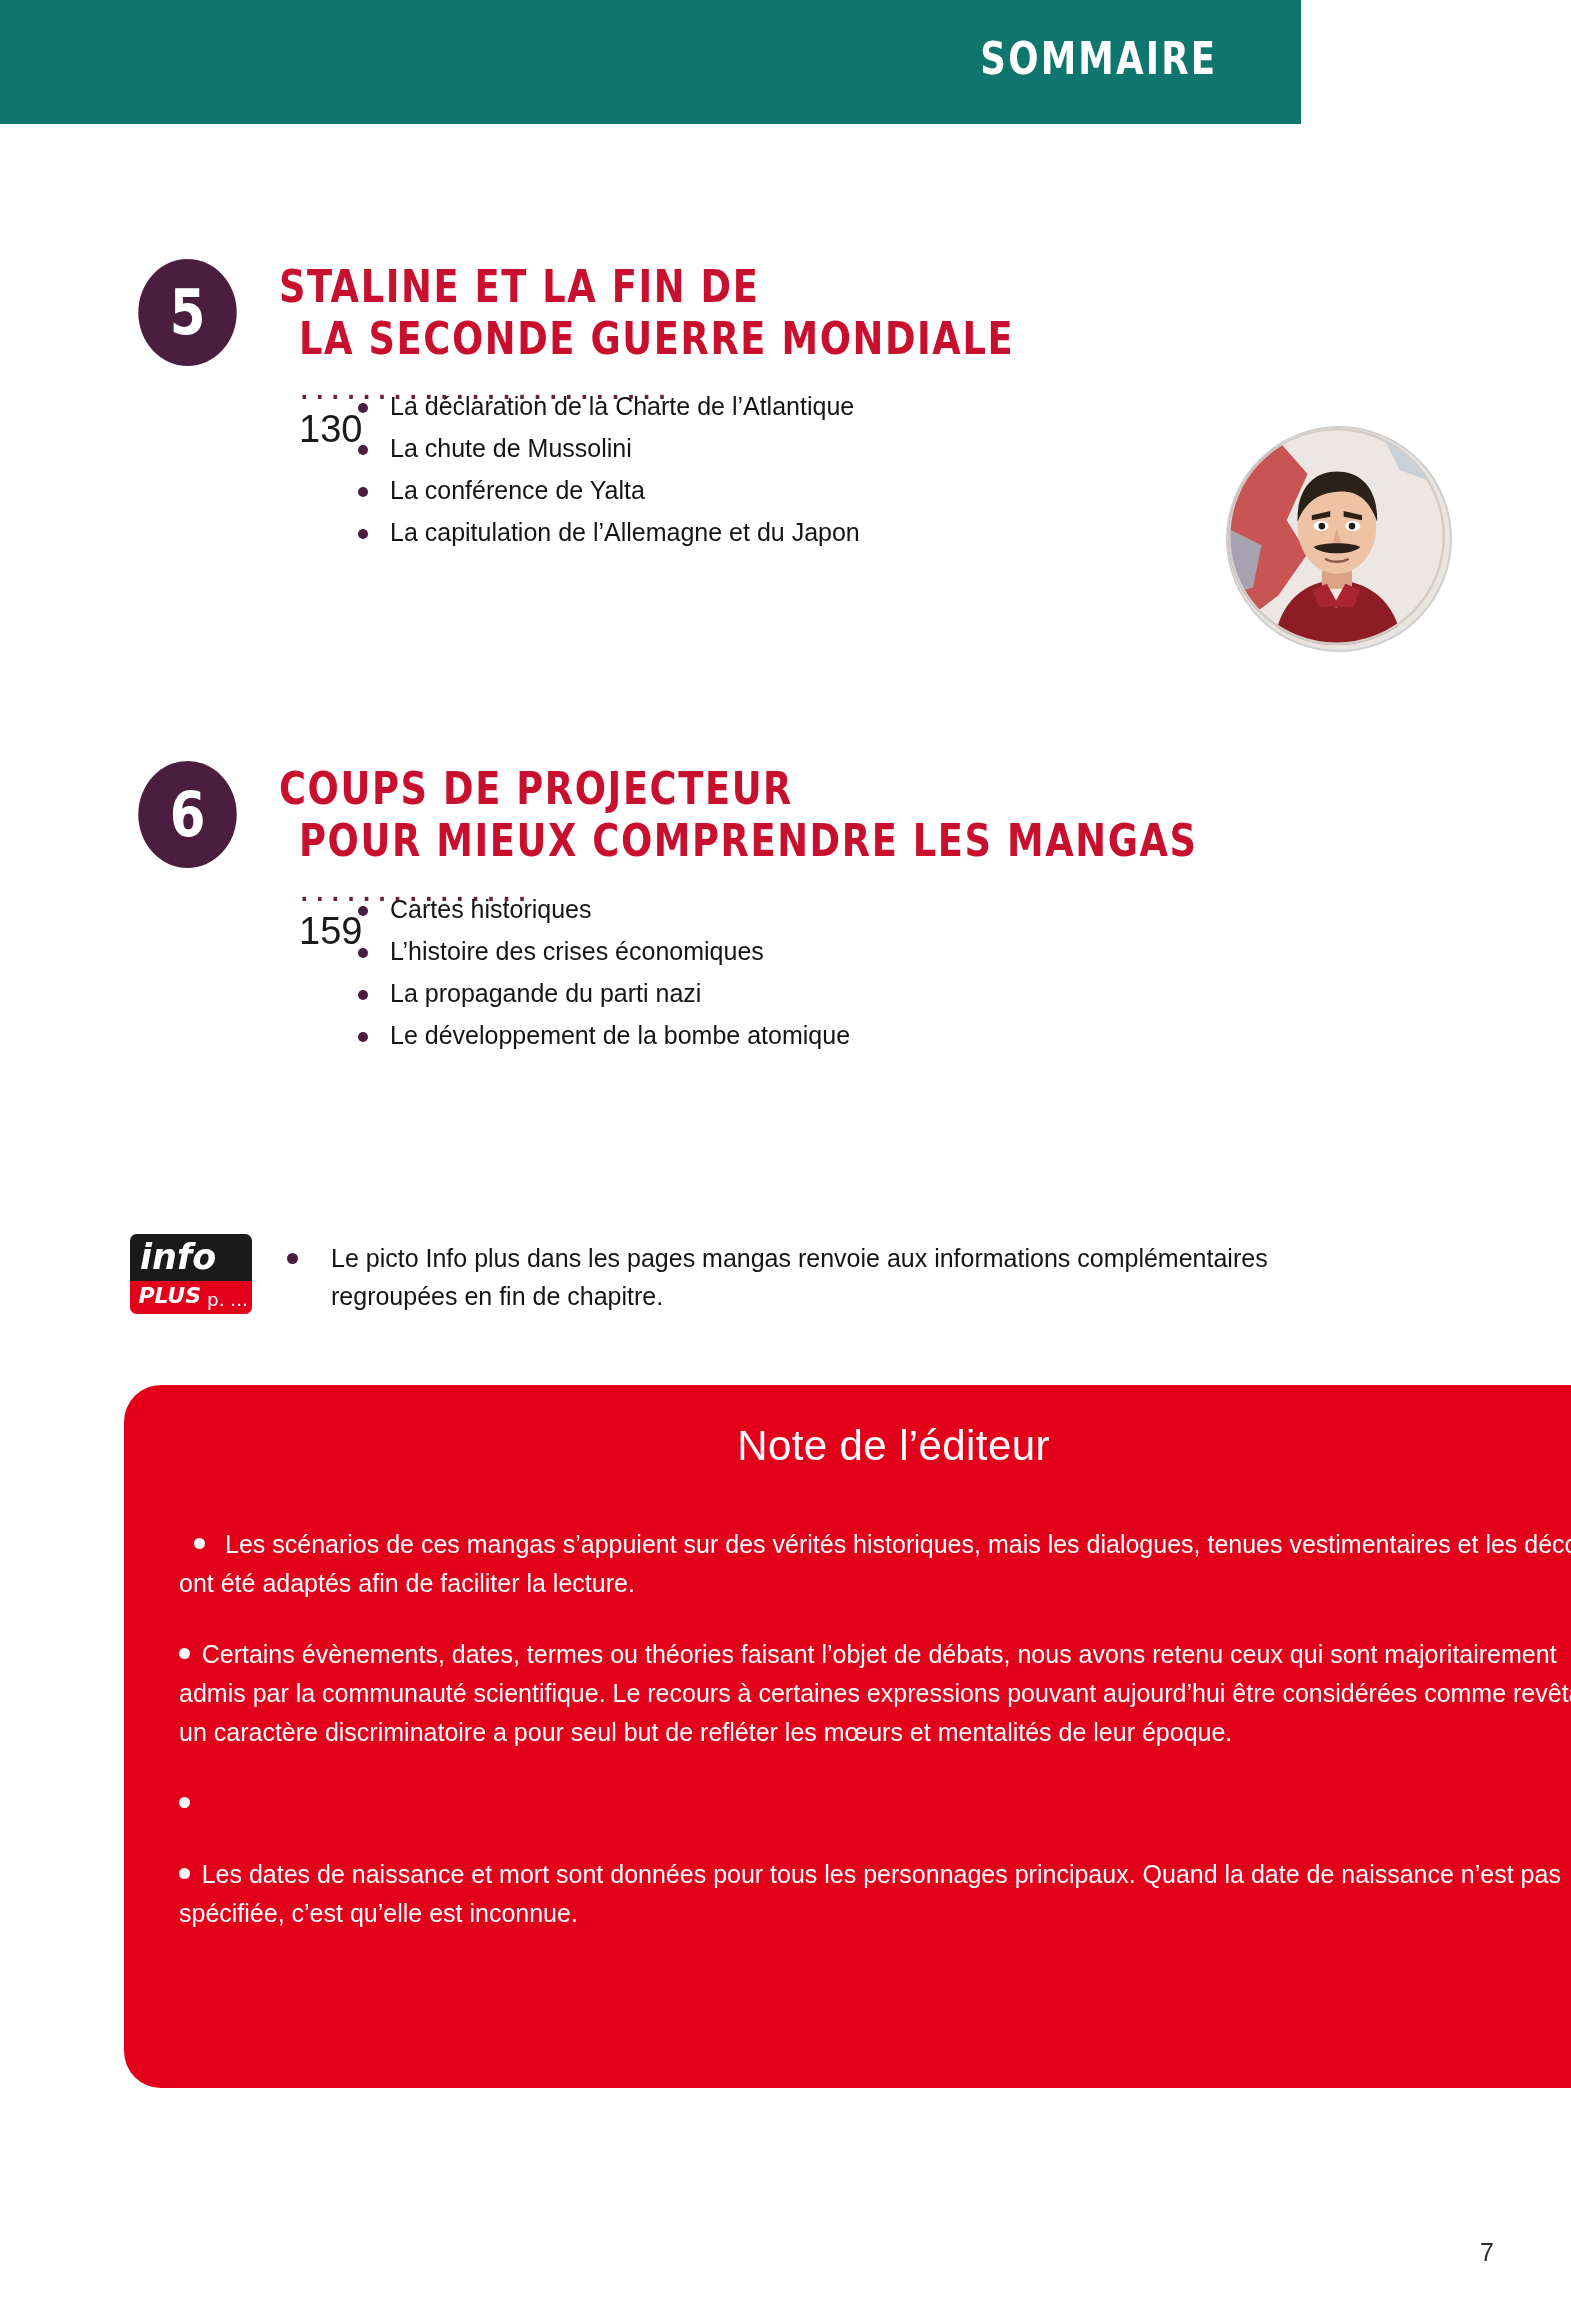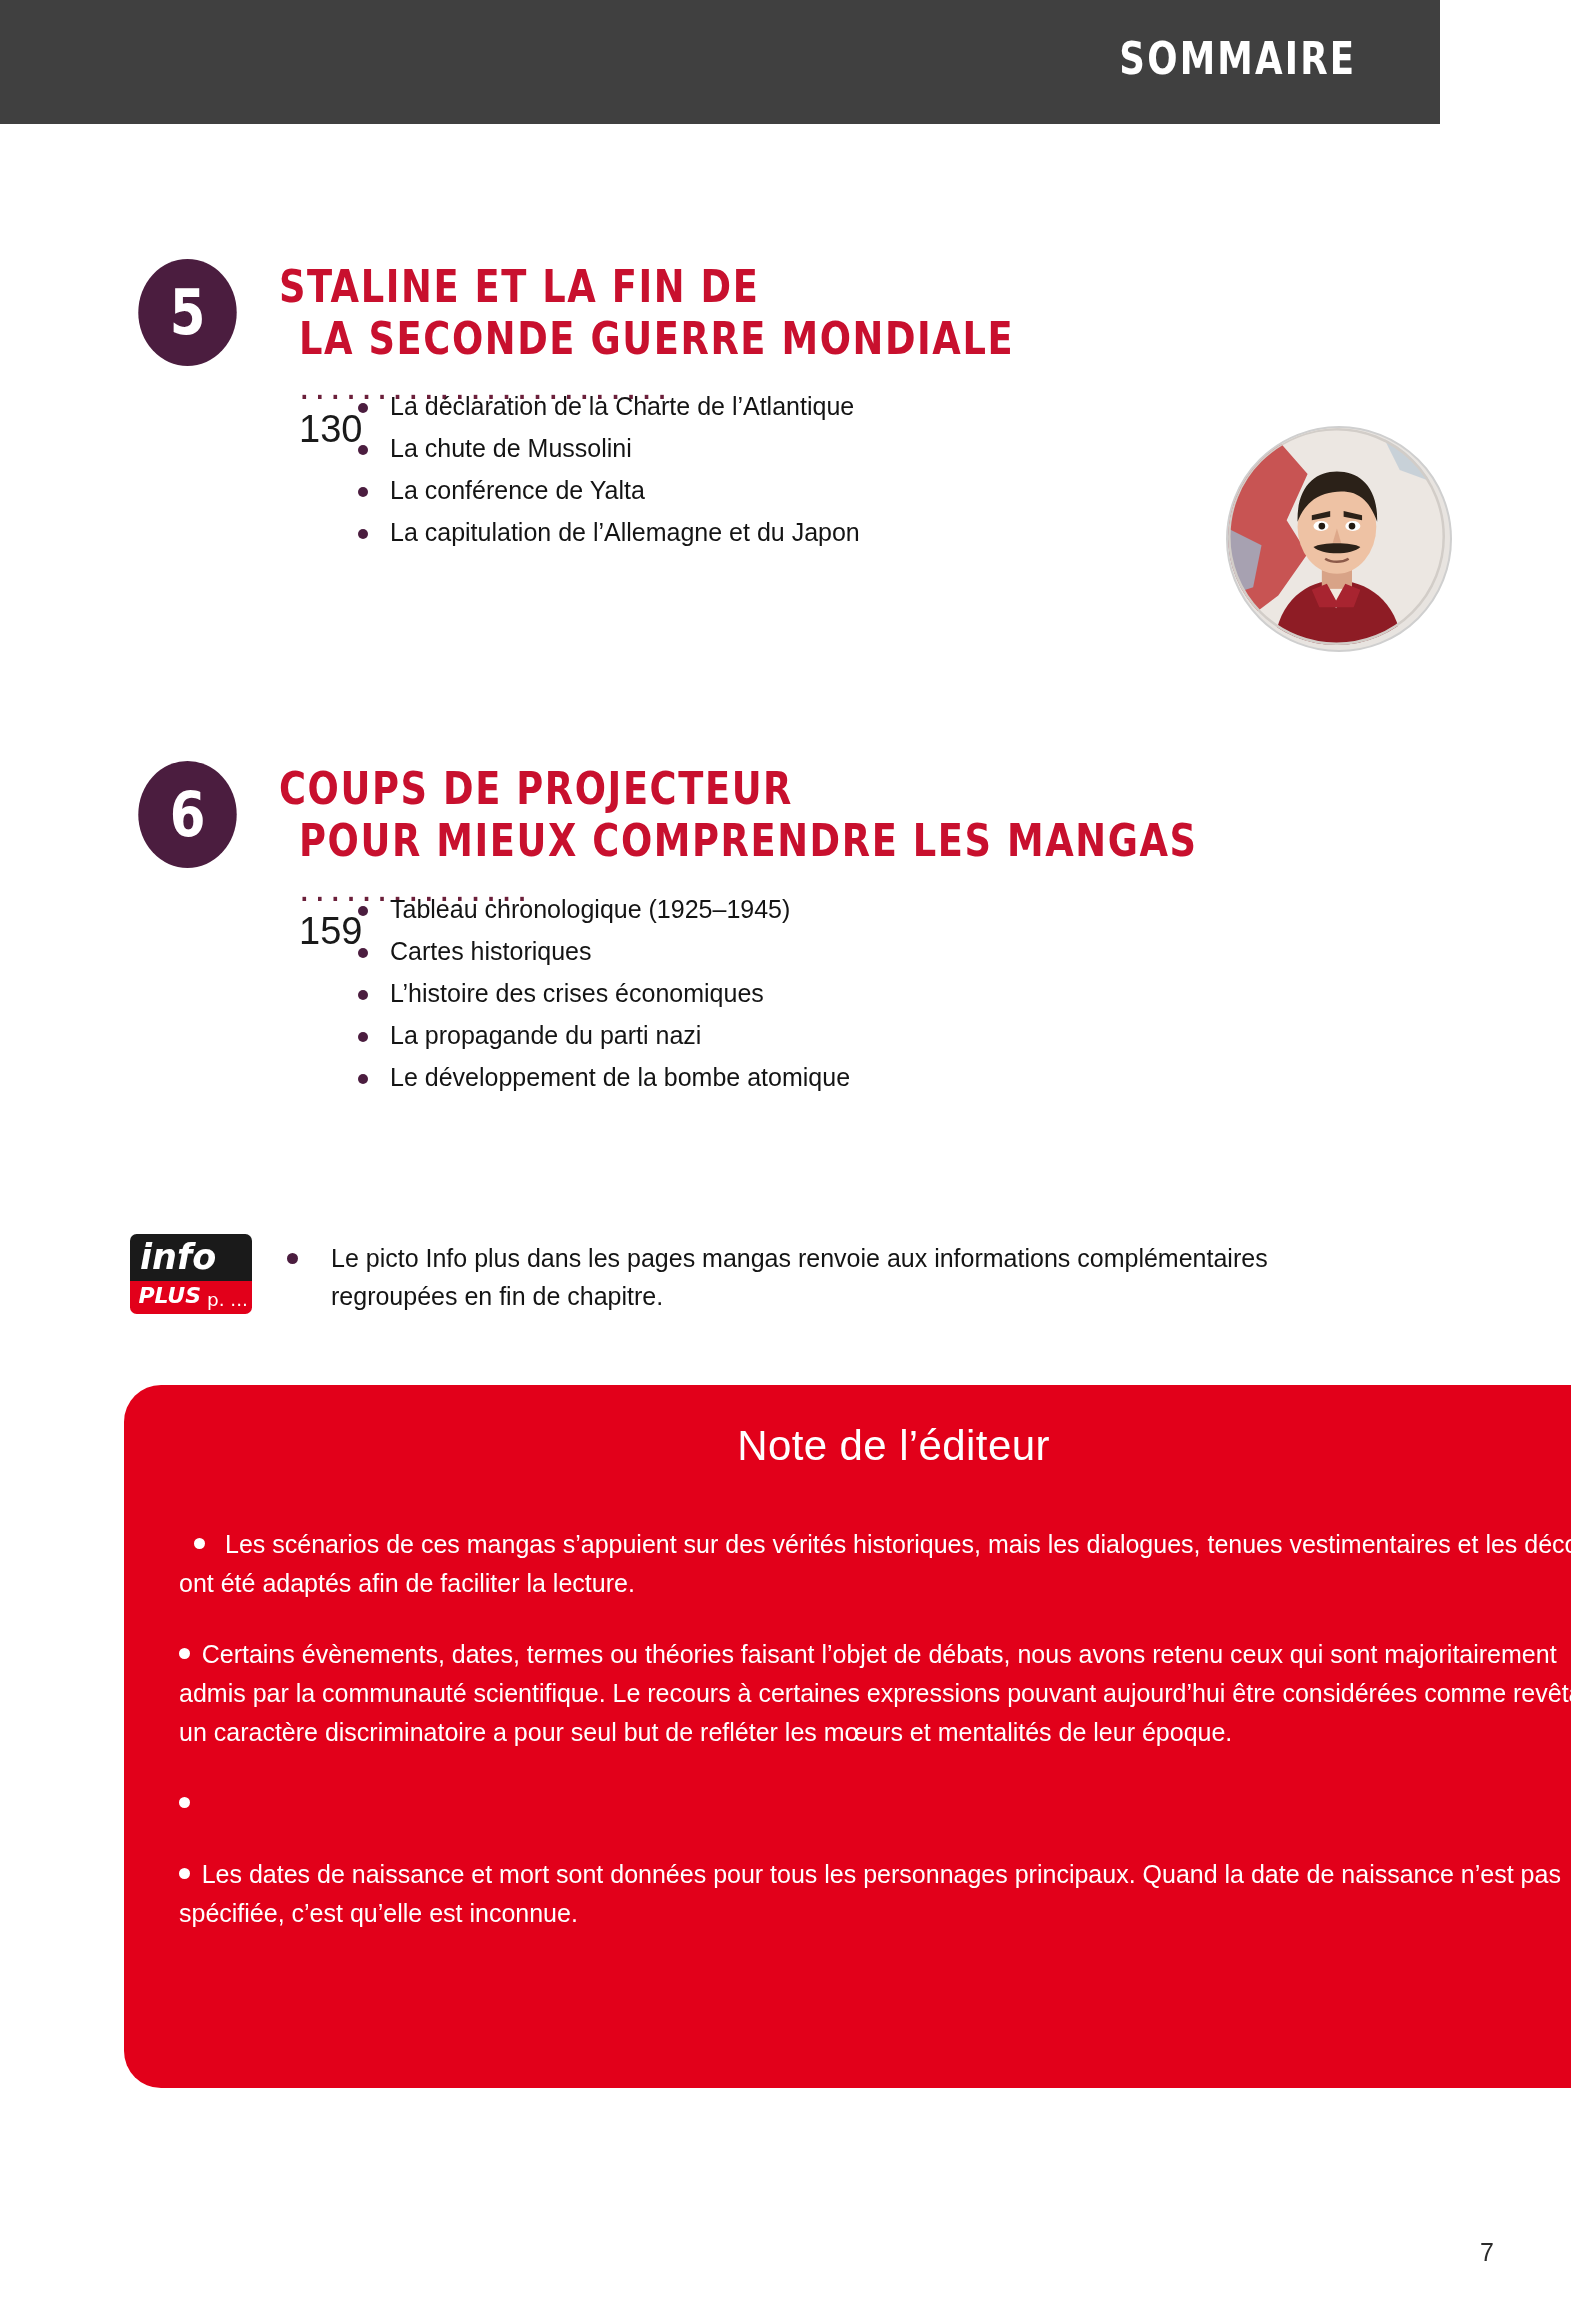--- a/index.html
+++ b/index.html
@@ -14,23 +14,23 @@
     color: #1a1a1a;
     position: relative;
     overflow: hidden;
   }
 
   
   .header-band {
     position: absolute;
     top: 0;
     left: 0;
-    width: 1440px;
+    width: 1301px;
     height: 124px;
-    background: #404040;
+    background: #0f766e;
   }
   .header-title {
     position: absolute;
     right: 84px;
     top: 32px;
     color: #ffffff;
     font-size: 45px;
     letter-spacing: 2.5px;
     font-weight: bold;
     font-family: "DejaVu Sans Condensed", "Liberation Sans", sans-serif;
@@ -350,21 +350,20 @@
   <div class="chapter-heading">
     <div class="chapter-title-line">COUPS DE PROJECTEUR</div>
     <div class="title-row-last">
       <span class="chapter-title-line">POUR MIEUX COMPRENDRE LES MANGAS</span>
       <span class="dots">...............</span>
       <span class="page-num">159</span>
     </div>
   </div>
 
   <ul class="bullet-list">
-    <li>Tableau chronologique (1925–1945)</li>
     <li>Cartes historiques</li>
     <li>L’histoire des crises économiques</li>
     <li>La propagande du parti nazi</li>
     <li>Le développement de la bombe atomique</li>
   </ul>
 </section>
 
 <div class="info-note-row">
   <div class="info-badge">
     <div class="blk"></div>

